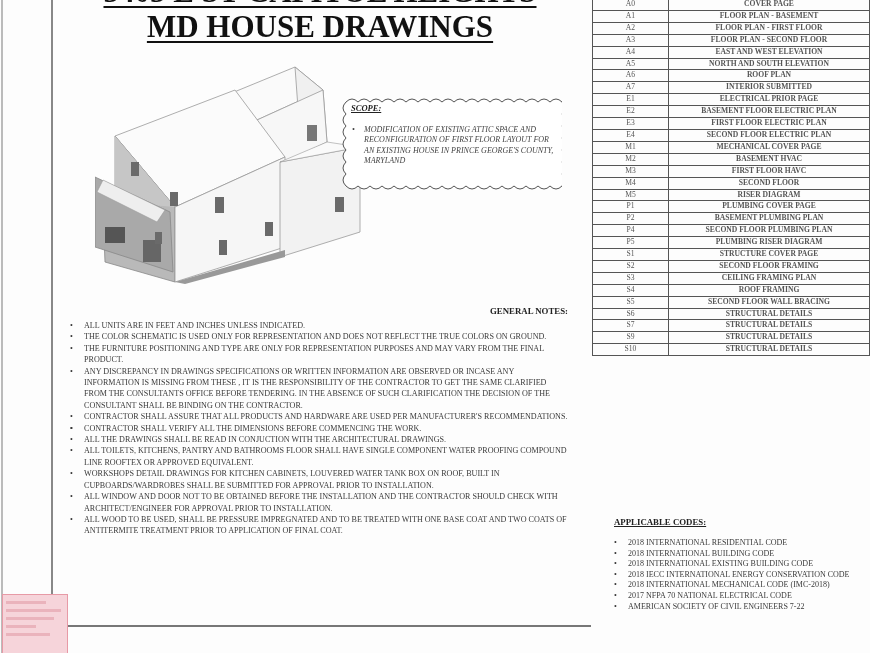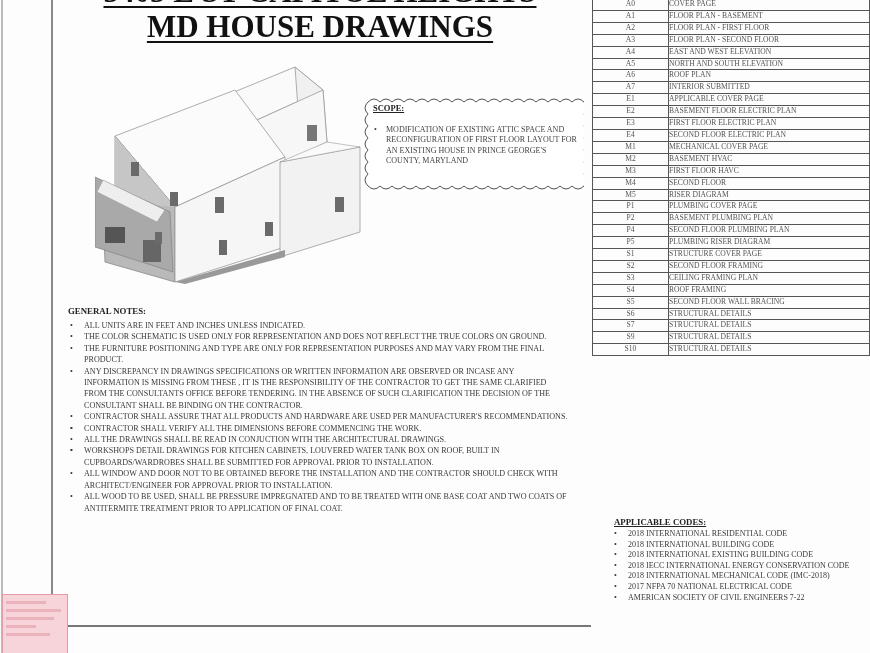--- a/index.html
+++ b/index.html
@@ -9,44 +9,44 @@
   .frame-left-inner { position:absolute; left:51px; top:0; width:2px; height:610px; background:#888; }
   .frame-bottom { position:absolute; left:51px; top:625px; width:540px; height:2px; background:#777; }
   .title { position:absolute; left:0; width:640px; text-align:center; font-weight:bold;
            font-size:31px; letter-spacing:0px; color:#111; }
   .title-1 { top:-26px; }
   .title-2 { top:9px; }
   .title span { text-decoration:underline; text-decoration-thickness:2px; text-underline-offset:4px; }
 
   .house { position:absolute; left:95px; top:62px; width:270px; height:222px; }
 
-  .scope { position:absolute; left:362px; top:96px; width:222px; height:96px; }
+  .scope { position:absolute; left:340px; top:96px; width:222px; height:96px;font-style:italic; }
   .scope svg { position:absolute; left:0; top:0; }
   .scope-title { position:absolute; left:11px; top:7px; font-size:8.5px; font-weight:bold; text-decoration:underline; color:#222; }
   .scope-body { position:absolute; left:12px; top:29px; width:205px; font-size:8px; line-height:10.4px; color:#444; }
   .scope-body .bullet { position:absolute; left:0; top:0; }
   .scope-body .txt { padding-left:12px; display:block; }
 
   .notes { position:absolute; left:68px; top:306px; width:500px; }
-  .notes-title { font-size:8.8px; font-weight:bold; color:#222; margin-bottom:4px; }
+  .notes-title { font-size:8.8px; font-weight:bold; color:#222; margin-bottom:4px;text-align:right; }
   .notes ul { list-style:none; margin:0; padding:0; }
   .notes li { position:relative; padding-left:16px; font-size:8.1px; line-height:11.4px; color:#3a3a3a; text-transform:uppercase; }
   .notes li .dot { position:absolute; left:2px; top:0; }
 
   .sheet-table { position:absolute; left:592px; top:-2px; border-collapse:collapse; }
   .sheet-table td { border:1.5px solid #555; height:10.9px; padding:0; font-size:7.6px; line-height:10.9px;
                     text-align:center; color:#555; white-space:nowrap; overflow:hidden; }
   .sheet-table td.code { width:88px; }
   .sheet-table td.desc { width:200px; max-width:200px; }
-  .sheet-table td.desc div { width:200px; overflow:hidden; white-space:nowrap; text-align:left; }
+  .sheet-table td.desc div { width:200px; overflow:hidden; white-space:nowrap; text-align:center;font-weight:bold; }
   .table-wrap { position:absolute; left:592px; top:-2px; width:278px; height:486px; overflow:hidden; }
   .table-wrap .sheet-table { left:0; top:0; }
 
   .codes { position:absolute; left:614px; top:517px; width:256px; overflow:hidden; }
-  .codes-title { font-size:8.8px; font-weight:bold; text-decoration:underline; color:#222; margin-bottom:2px; }
+  .codes-title { font-size:8.8px; font-weight:bold; text-decoration:underline; color:#222; margin-bottom:11px; }
   .codes ul { list-style:none; margin:0; padding:0; }
   .codes li { position:relative; padding-left:14px; font-size:8px; line-height:10.6px; color:#3a3a3a; white-space:nowrap; }
   .codes li .dot { position:absolute; left:0; top:0; }
 
   .stamp { position:absolute; left:2px; top:594px; width:64px; height:59px; border:1.5px solid #e79aa6;
            background:#f6d4da; }
   .stamp .bar { position:absolute; left:3px; height:3px; background:#eab3bc; }
 </style>
 </head>
 <body>
@@ -109,21 +109,21 @@
   <div class="notes-title">GENERAL NOTES:</div>
   <ul>
     <li><span class="dot">•</span><span> ALL UNITS ARE IN FEET AND INCHES UNLESS INDICATED.</span></li>
     <li><span class="dot">•</span><span>THE COLOR SCHEMATIC IS USED ONLY FOR REPRESENTATION AND DOES NOT REFLECT THE TRUE COLORS ON GROUND.</span></li>
     <li><span class="dot">•</span><span>THE FURNITURE POSITIONING AND TYPE ARE ONLY FOR REPRESENTATION PURPOSES AND MAY VARY FROM THE FINAL PRODUCT.</span></li>
     <li><span class="dot">•</span><span>ANY DISCREPANCY IN DRAWINGS SPECIFICATIONS OR WRITTEN INFORMATION ARE OBSERVED OR INCASE ANY INFORMATION IS MISSING FROM THESE , IT IS THE RESPONSIBILITY OF THE CONTRACTOR TO GET THE SAME CLARIFIED FROM THE CONSULTANTS OFFICE BEFORE TENDERING. IN THE ABSENCE OF SUCH CLARIFICATION THE DECISION OF THE CONSULTANT SHALL BE BINDING ON THE CONTRACTOR.</span></li>
     <li><span class="dot">•</span><span>CONTRACTOR SHALL ASSURE THAT ALL PRODUCTS AND HARDWARE ARE USED PER MANUFACTURER'S RECOMMENDATIONS.</span></li>
     <li><span class="dot">•</span></li>
     <li><span class="dot">•</span><span>CONTRACTOR SHALL VERIFY ALL THE DIMENSIONS BEFORE COMMENCING THE WORK.</span></li>
     <li><span class="dot">•</span><span>ALL THE DRAWINGS SHALL BE READ IN CONJUCTION WITH THE ARCHITECTURAL DRAWINGS.</span></li>
-    <li><span class="dot">•</span></li>
+    <li><span class="dot">•</span><span>ALL TOILETS, KITCHENS, PANTRY AND BATHROOMS FLOOR SHALL HAVE SINGLE COMPONENT WATER PROOFING COMPOUND LINE ROOFTEX OR APPROVED EQUIVALENT.</span></li>
     <li><span class="dot">•</span><span>WORKSHOPS DETAIL DRAWINGS FOR KITCHEN CABINETS, LOUVERED WATER TANK BOX ON ROOF, BUILT IN CUPBOARDS/WARDROBES SHALL BE SUBMITTED FOR APPROVAL PRIOR TO INSTALLATION.</span></li>
     <li><span class="dot">•</span><span>ALL WINDOW AND DOOR NOT TO BE OBTAINED BEFORE THE INSTALLATION AND THE CONTRACTOR SHOULD CHECK WITH ARCHITECT/ENGINEER FOR APPROVAL PRIOR TO INSTALLATION.</span></li>
     <li><span class="dot">•</span><span>ALL WOOD TO BE USED, SHALL BE PRESSURE IMPREGNATED AND TO BE TREATED WITH ONE BASE COAT AND TWO COATS OF ANTITERMITE TREATMENT PRIOR TO APPLICATION OF FINAL COAT.</span></li>
   </ul>
 </div>
 
 <div class="table-wrap">
   <table class="sheet-table" id="sheet-table">
     <tbody id="sheet-tbody">
         <tr>
@@ -170,21 +170,21 @@
         </tr>
         <tr>
           <td class="code">A7</td>
           <td class="desc">
             <div>INTERIOR SUBMITTED</div>
           </td>
         </tr>
         <tr>
           <td class="code">E1</td>
           <td class="desc">
-            <div>APPLICABLE COVER PAGE</div>
+            <div>ELECTRICAL PRIOR PAGE</div>
           </td>
         </tr>
         <tr>
           <td class="code">E2</td>
           <td class="desc">
             <div>BASEMENT FLOOR ELECTRIC PLAN</div>
           </td>
         </tr>
         <tr>
           <td class="code">E3</td>

